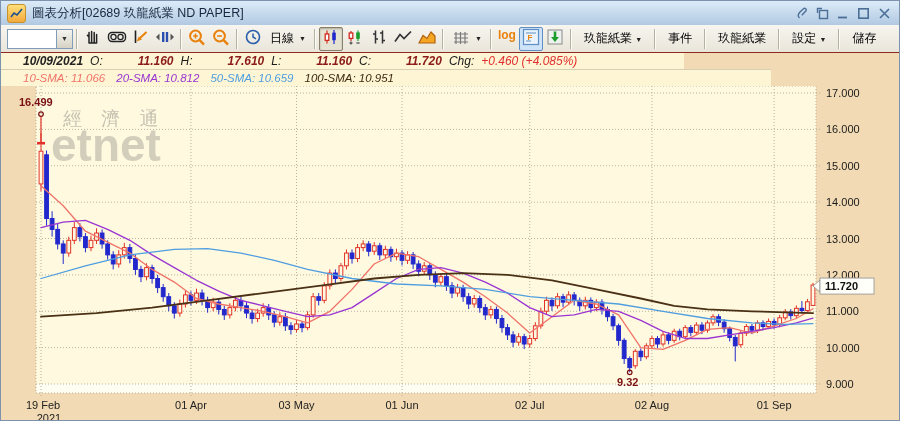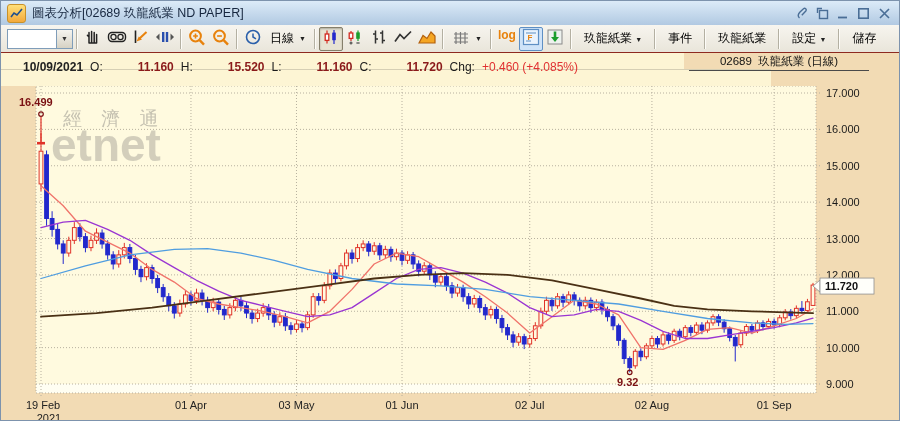--- a/index.html
+++ b/index.html
@@ -25,30 +25,30 @@
   .tbtn.fsel{border:1px solid #5e8fc4;background:#cfe3f8;}
   .combo{width:64px;height:18px;background:#fff;border:1px solid #7f9db9;display:flex;flex:0 0 auto;margin-left:2px;}
   .combo .cfield{flex:1;}
   .combo .cbtn{width:15px;background:linear-gradient(#f5f4f0,#d6d2c4);border-left:1px solid #7f9db9;
     display:flex;align-items:center;justify-content:center;font-size:7px;color:#333;}
   .tlabel{font-size:12px;color:#000;padding:0 5px;display:flex;align-items:center;gap:5px;white-space:nowrap;}
   .caret{font-size:7px;color:#222;}
   .logtxt{color:#e8820c;font-weight:bold;font-size:12px;}
   .tbtn-text{font-size:12px;color:#000;padding:0 9px;white-space:nowrap;}
   
-  .infobar{position:absolute;top:52px;left:0;width:900px;height:33px;background:#f2dbb4;}
+  .infobar{position:absolute;top:52px;left:0;width:900px;height:33px;background:#f2dbb4;font-style:italic;}
   .cream1{position:absolute;left:0;top:0;width:683px;height:16px;background:#fdf5d4;}
   .cream2{position:absolute;left:0;top:16px;width:770px;height:17px;background:#fdf5d4;
     border-top:1px solid #d6cfb4;}
   .qrow{position:absolute;top:1px;left:22px;font-size:12px;color:#1a1a1a;
     display:flex;gap:7px;align-items:baseline;white-space:nowrap;}
   .qdate{font-weight:bold;color:#222;}
   .qlab{color:#1a1a1a;}
   .qval{color:#8b1a1a;font-weight:bold;margin-left:28px;}
-  .qchg{color:#e03131;margin-top:6px;}
+  .qchg{color:#e03131;}
   .stockline{position:absolute;top:1px;left:688px;width:180px;text-align:center;
     font-size:11.5px;color:#111;border-bottom:1px solid #4a4a4a;padding-bottom:1px;white-space:nowrap;}
   .smarow{position:absolute;top:19px;left:22px;font-size:11.5px;display:flex;gap:11px;white-space:nowrap;}
   
   .chart-area{position:absolute;top:85px;left:0;width:900px;height:336px;background:#f2dbb4;}
   .chart-area svg{position:absolute;left:0;top:0;font-family:"Liberation Sans",sans-serif;}
 </style>
 </head>
 <body>
 
@@ -222,30 +222,33 @@
   </div>
 
   <div class="infobar">
     <div class="cream1"></div>
     <div class="cream2"></div>
     <div class="qrow">
       <span class="qdate">10/09/2021</span>
       <span class="qlab">O:</span>
         <span class="qval">11.160</span>
       <span class="qlab">H:</span>
-        <span class="qval">15.520</span>
+        <span class="qval">17.610</span>
       <span class="qlab">L:</span>
         <span class="qval">11.160</span>
       <span class="qlab">C:</span>
         <span class="qval">11.720</span>
       <span class="qlab">Chg:</span>
         <span class="qchg">+0.460 (+4.085%)</span>
     </div>
-    <div class="stockline">
-      <span>02689</span>&nbsp;&nbsp;<span>玖龍紙業 (日線)</span>
+    <div class="smarow">
+      <span class="sma-item" style="color: rgb(240, 115, 106); font-weight: 500;">10-SMA: 11.066</span>
+      <span class="sma-item" style="color: rgb(154, 53, 210); font-weight: 500;">20-SMA: 10.812</span>
+      <span class="sma-item" style="color: rgb(79, 157, 224); font-weight: 500;">50-SMA: 10.659</span>
+      <span class="sma-item" style="color: rgb(61, 43, 16); font-weight: 500;">100-SMA: 10.951</span>
     </div>
   </div>
 
   <div class="chart-area">
     <svg id="chart-svg" width="900" height="336" viewBox="0 85 900 336">
         <rect x="35" y="85" width="780" height="307" fill="#fffadf"></rect>
         <rect x="35" y="383" width="780" height="9" fill="#fffef2"></rect>
         <g stroke="#b7b09f" stroke-dasharray="1,2" fill="none">
           <line x1="35" y1="383" x2="821" y2="383"></line>
           <line x1="35" y1="346.625" x2="821" y2="346.625"></line>

